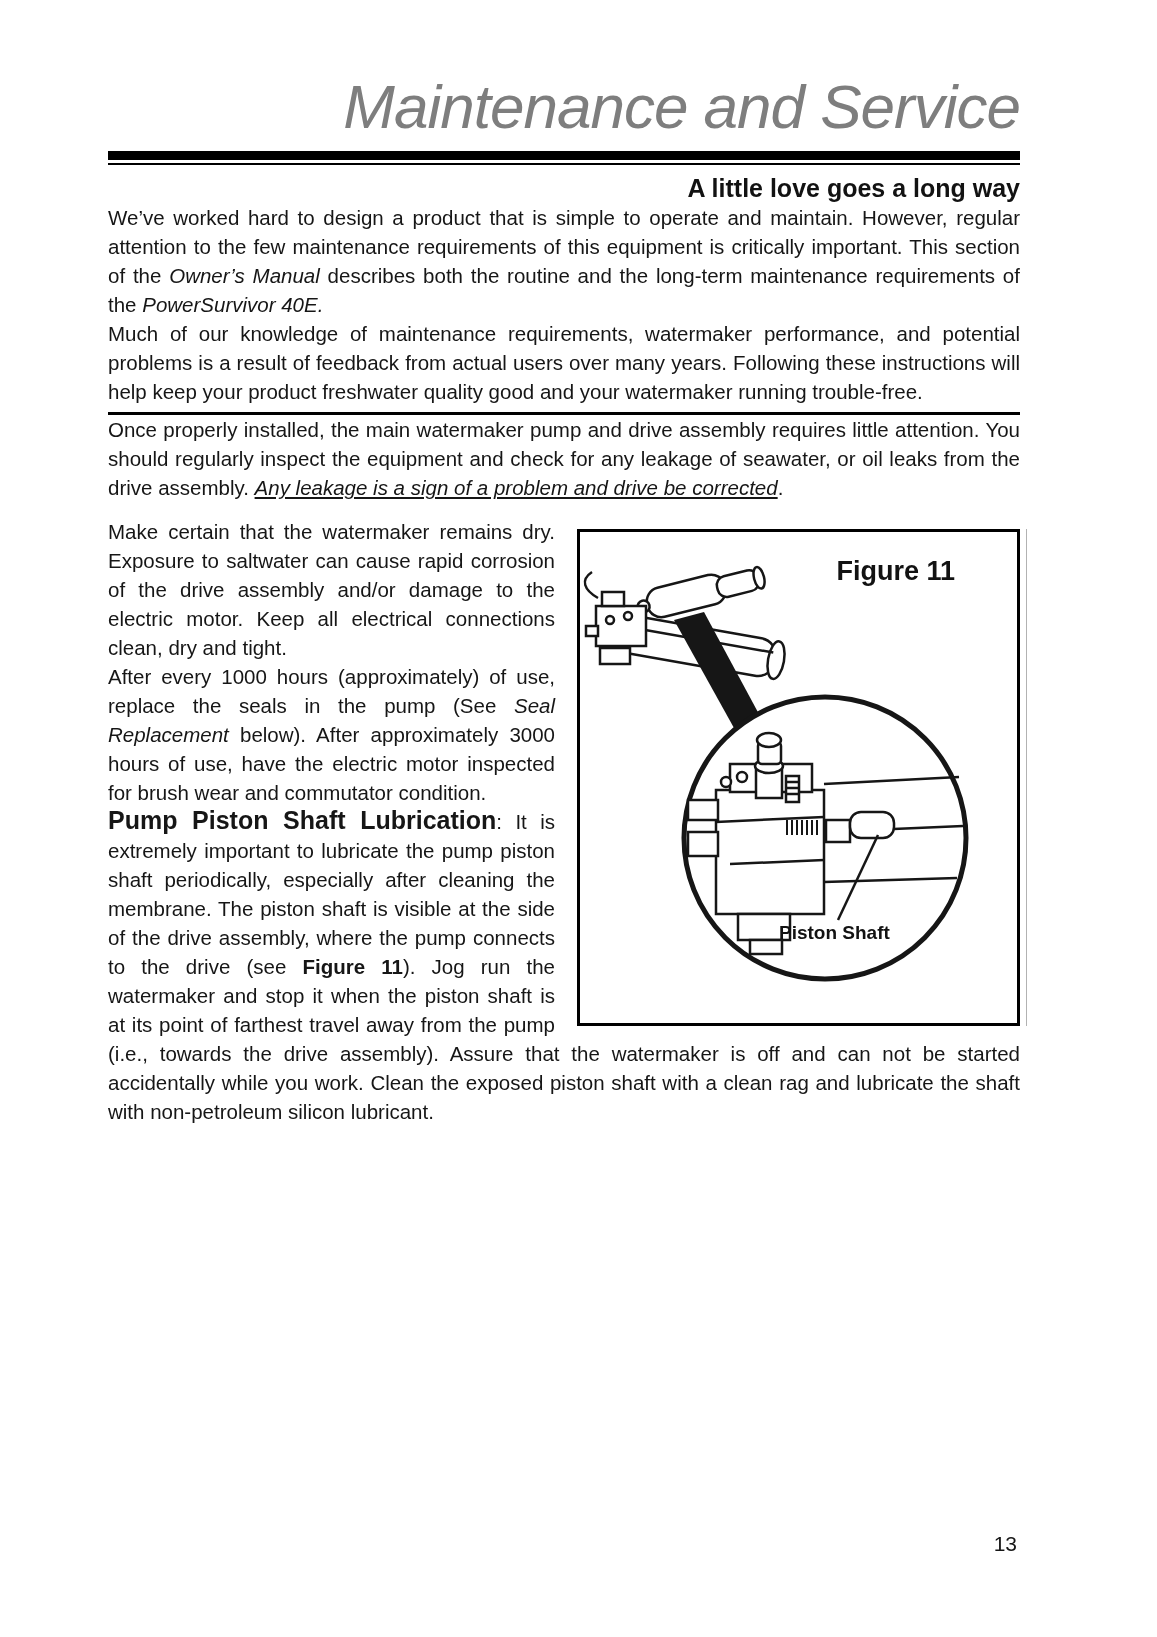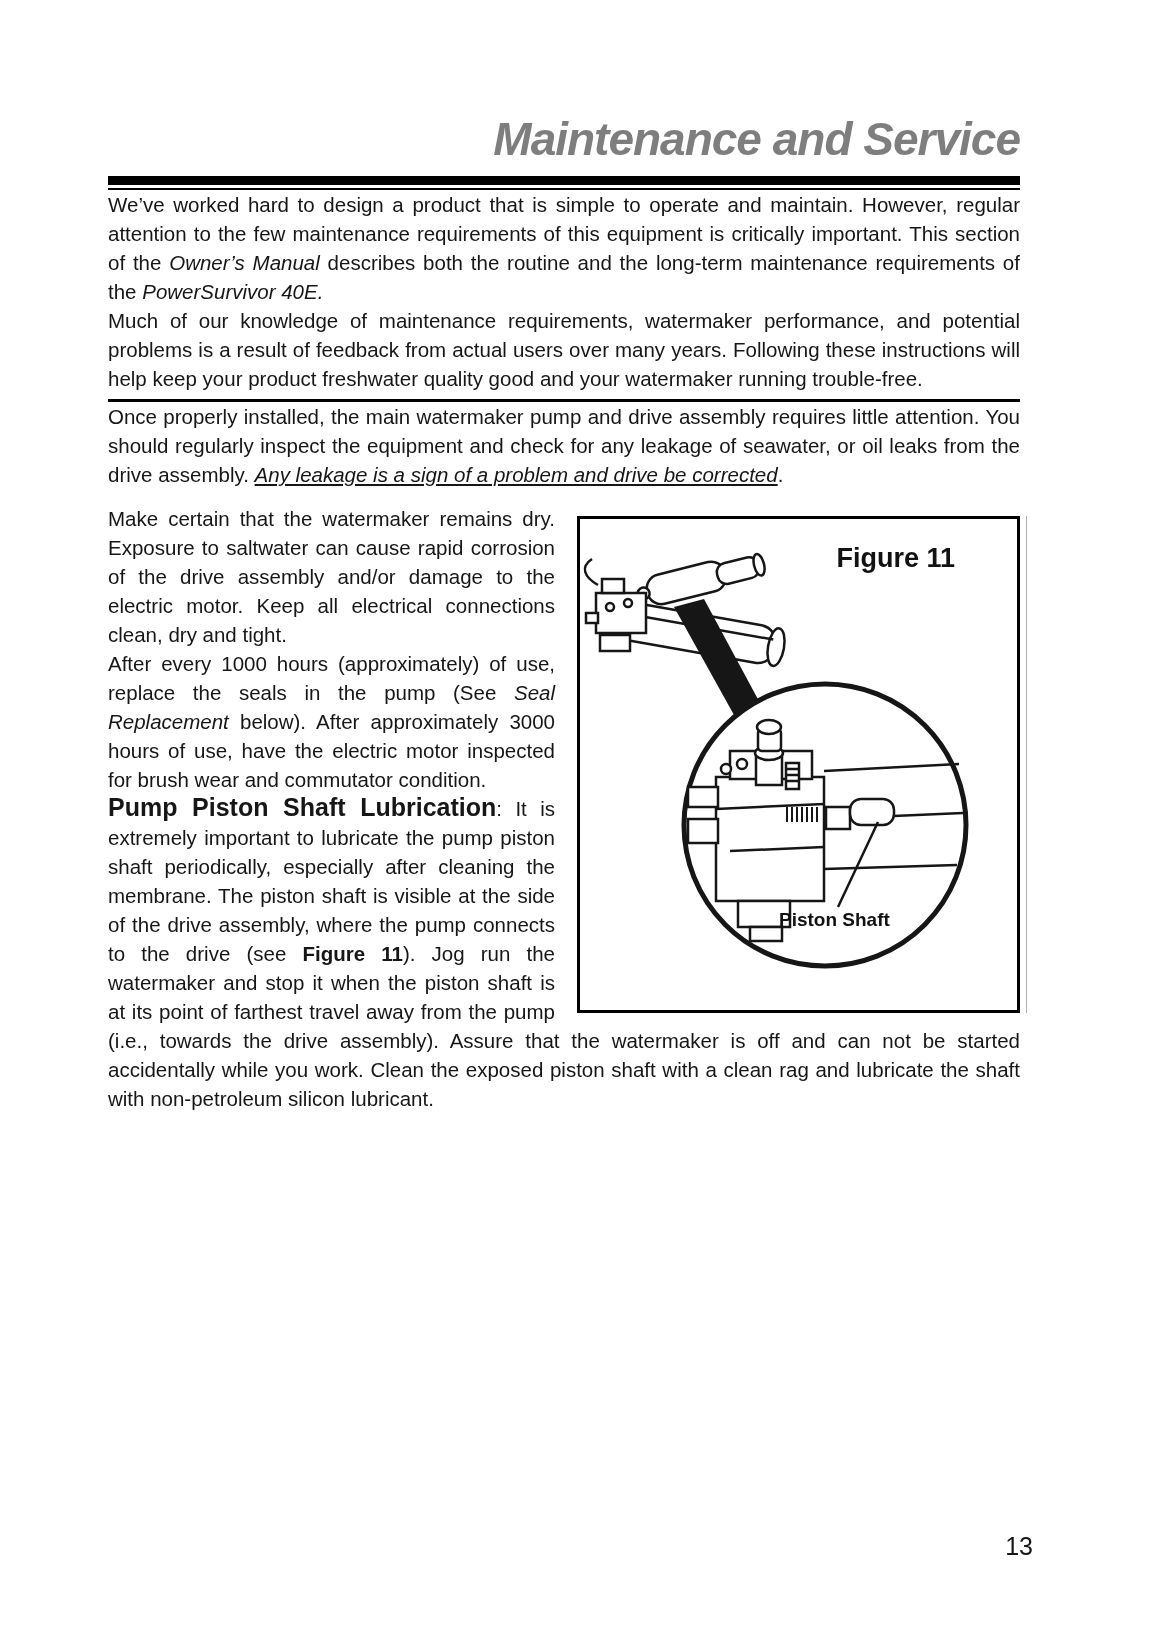--- a/index.html
+++ b/index.html
@@ -1,21 +1,21 @@
 <!DOCTYPE html>
 <html><head>
 <meta charset="utf-8">
 <style>
   html,body{margin:0;padding:0;background:#ffffff;}
   .page{position:relative;width:1157px;height:1637px;background:#fff;overflow:hidden;
         font-family:"Liberation Sans", sans-serif;color:#161616;}
   .content{margin-left:108px;width:912px;}
 
-  h1.title{margin:0;padding-top:114px;text-align:right;font-size:46px;font-style:italic;
-           font-weight:bold;color:#7e7e7e;letter-spacing:-1px;line-height:1.12;}
+  h1.title{margin:0;padding-top:72px;text-align:right;font-size:62px;font-style:italic;
+           font-weight:normal;color:#7e7e7e;letter-spacing:-1px;line-height:1.12;}
   .rule-heavy{margin-top:10px;}
   .rh-top{height:9px;background:#000;}
   .rh-bot{height:2px;background:#000;margin-top:3px;}
   h2.subtitle{margin:9px 0 0;text-align:right;font-size:25px;font-weight:bold;color:#121212;}
 
   p.body{margin:0;font-size:20.5px;line-height:29px;color:#161616;}
   .j{text-align:justify;}
   .mt17{margin-top:17px;}
   .mt13{margin-top:13px;}
   .mt15{margin-top:15px;}
@@ -31,35 +31,36 @@
   .figure-box svg{position:absolute;left:0;top:0;}
   .figure-label{position:absolute;top:24px;right:62px;font-size:27px;font-weight:bold;color:#121212;}
   .callout{position:absolute;left:199px;top:390px;font-size:19px;font-weight:bold;color:#121212;}
   .artifact{position:absolute;top:-3px;right:-10px;width:1px;height:497px;background:#b2b2b2;}
 
   .seg-i{font-style:italic;}
   .seg-iu{font-style:italic;text-decoration:underline;text-underline-offset:2px;}
   .seg-b{font-weight:bold;}
   .seg-h{font-weight:bold;font-size:25px;line-height:25px;}
 
-  .pagenum{position:absolute;top:1532px;right:124px;font-size:25px;color:#161616;}
+  .pagenum{position:absolute;top:1532px;right:140px;font-size:21px;color:#161616;}
 </style>
 </head>
 <body>
 
 <div class="page">
   <div class="content">
 
     <h1 class="title">Maintenance and Service</h1>
 
     <div class="rule-heavy">
       <div class="rh-top"></div>
       <div class="rh-bot"></div>
     </div>
 
+    <h2 class="subtitle">A little love goes a long way</h2>
 
     <p class="body j mt17"><span>We’ve worked hard to design a product that is simple to operate and maintain. However, regular attention to the few maintenance requirements of this equipment is critically important. This section of the </span><span class="seg-i">Owner’s Manual</span><span> describes both the routine and the long-term maintenance requirements of the </span><span class="seg-i">PowerSurvivor 40E.</span></p>
     <p class="body j mt13"><span>Much of our knowledge of maintenance requirements, watermaker performance, and potential problems is a result of feedback from actual users over many years. Following these instructions will help keep your product freshwater quality good and your watermaker running trouble-free.</span></p>
 
     <div class="rule-thin"></div>
 
     <p class="body j mt15"><span>Once properly installed, the main watermaker pump and drive assembly requires little attention. You should regularly inspect the equipment and check for any leakage of seawater, or oil leaks from the drive assembly. </span><span class="seg-iu">Any leakage is a sign of a problem and drive be corrected</span><span>.</span></p>
 
     <div class="wrap">
 

